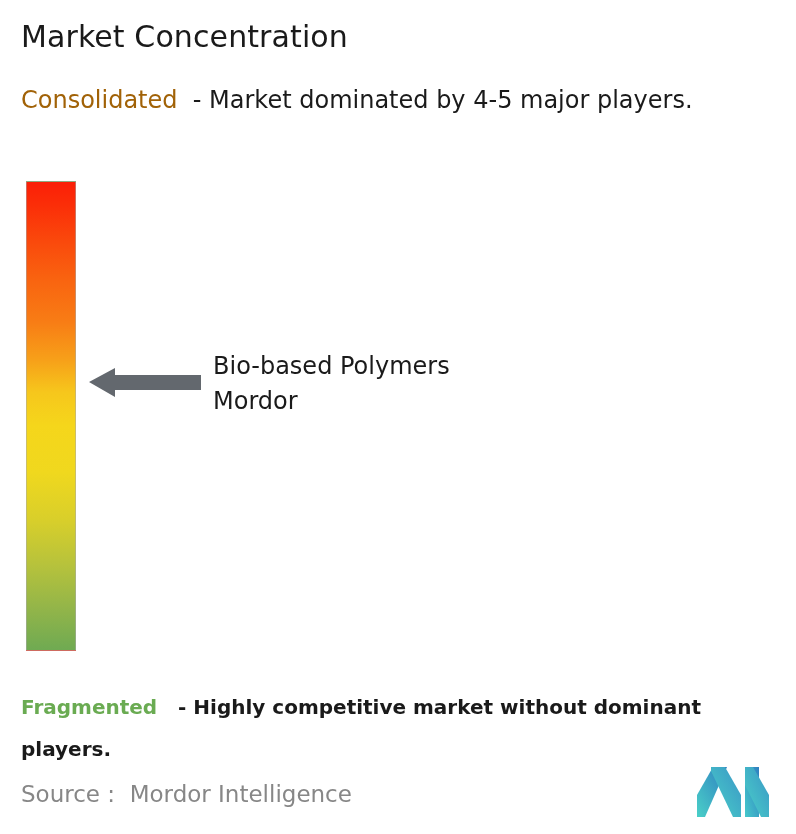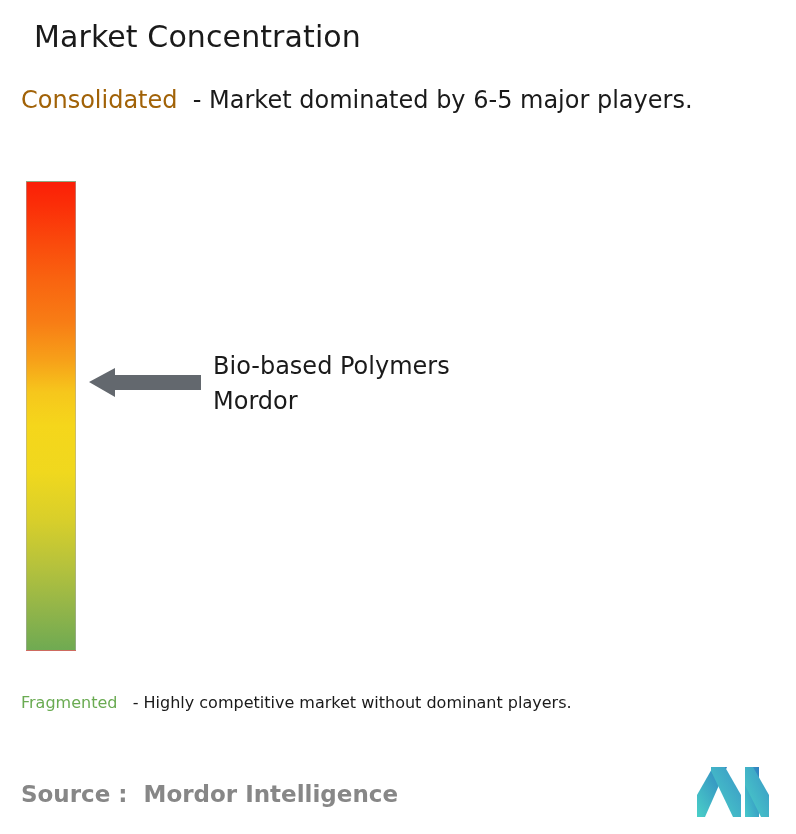--- a/index.html
+++ b/index.html
@@ -19,21 +19,20 @@
   .page-title {
     position: absolute;
     left: 21px;
     top: 18px;
     font-size: 30px;
     line-height: 38px;
     color: #1a1a1a;
     font-weight: 400;
     letter-spacing: 0.1px;
     white-space: nowrap;
-    margin-left: 13px;
   }
 
   
   .def-top {
     position: absolute;
     left: 21px;
     top: 84px;
     width: 752px;
     font-size: 24px;
     line-height: 33px;
@@ -90,58 +89,58 @@
     font-weight: 400;
     white-space: pre-line;
   }
 
   
   .def-bottom {
     position: absolute;
     left: 21px;
     top: 686px;
     width: 760px;
-    font-size: 16px;
-    line-height: 33px;
+    font-size: 20px;
+    line-height: 42px;
     color: #1a1a1a;
-    font-weight: 400;
+    font-weight: 700;
   }
   .kw-fragmented {
     color: #6aab52;
   }
 
   
   .source-line {
     position: absolute;
     left: 21px;
     top: 779px;
     font-size: 23px;
     line-height: 30px;
     color: #878787;
-    font-weight: 700;
+    font-weight: 400;
     white-space: pre;
     text-align: right;
   }
 
   
   .brand-logo {
     position: absolute;
     left: 697px;
     top: 767px;
     width: 72px;
     height: 50px;
   }
 </style>
 </head>
 <body>
 
 <div class="page-title">Market Concentration</div>
 
 <div class="def-top">
-  <span class="kw-consolidated">Consolidated</span><span class="def-sep">  - </span><span>Market dominated by 6-5 major players.</span>
+  <span class="kw-consolidated">Consolidated</span><span class="def-sep">  - </span><span>Market dominated by 4-5 major players.</span>
 </div>
 
 <div class="gradient-bar"></div>
 
 <div class="callout-arrow">
   <svg width="112" height="34" viewBox="0 0 112 34" xmlns="http://www.w3.org/2000/svg">
     <polygon points="0,17 26,3 26,10 112,10 112,25 26,25 26,32" fill="#63686e"></polygon>
   </svg>
 </div>
 

